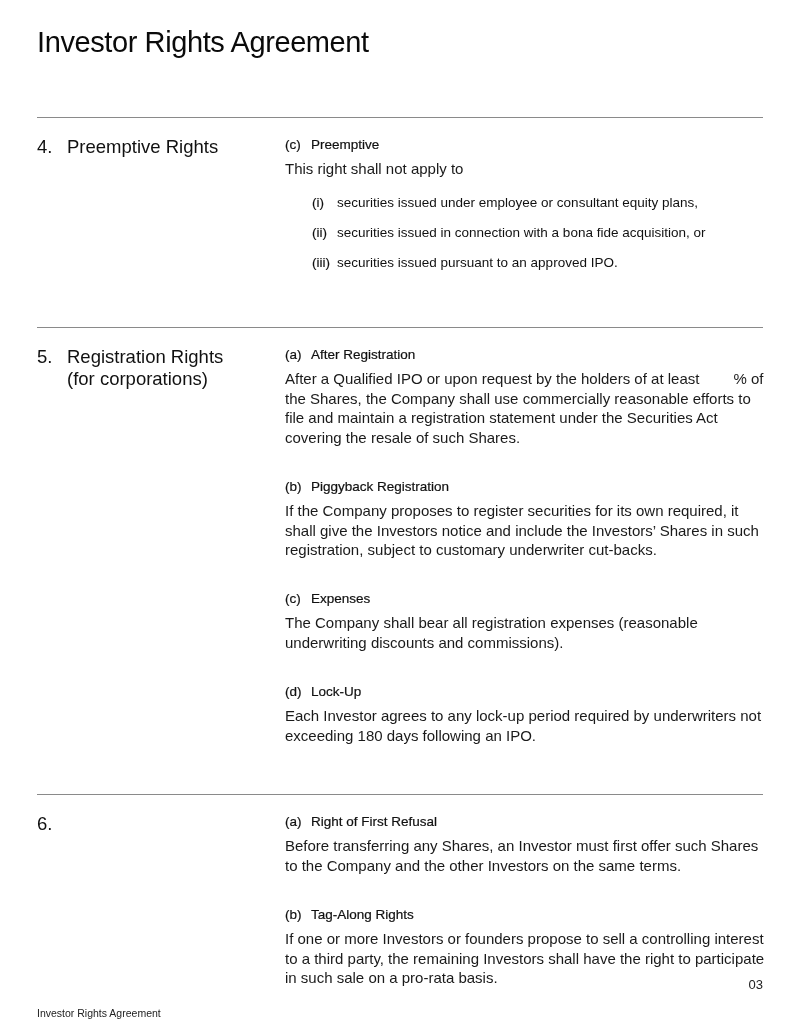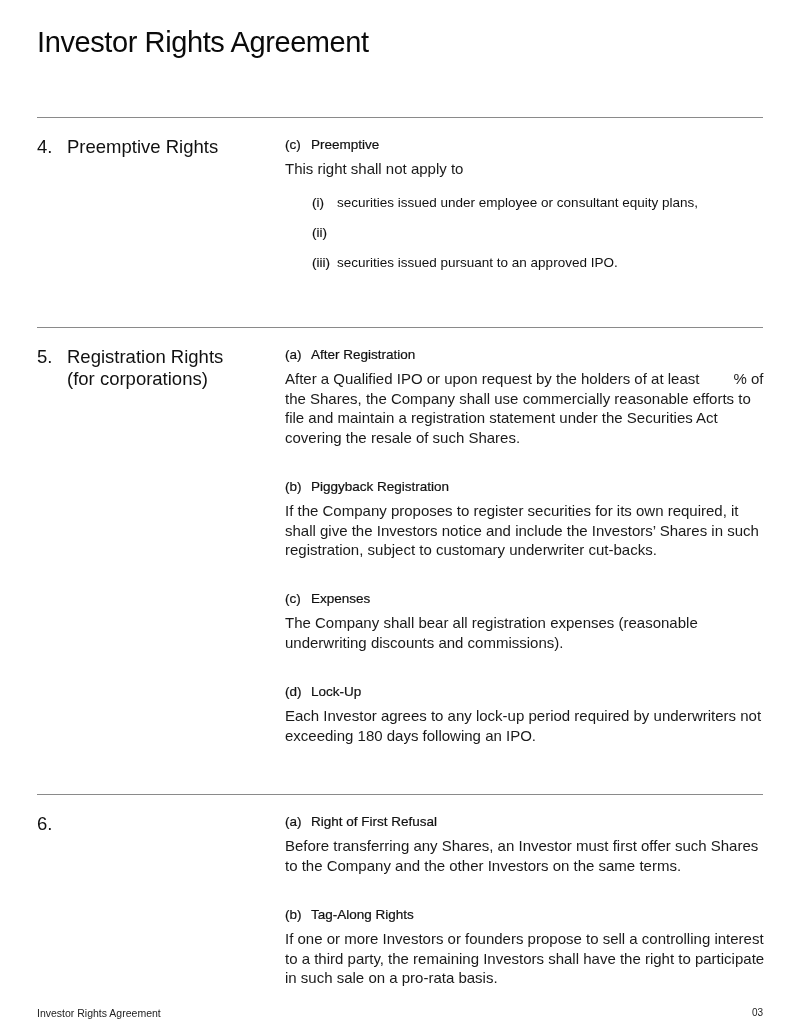--- a/index.html
+++ b/index.html
@@ -36,21 +36,21 @@
   .sub-list { margin-top: 14px; padding-left: 27px; }
   .sub-item {
     display: flex; font-size: 13.5px; line-height: 19px; margin-bottom: 11px;
   }
   .sub-num { width: 25px; flex: none; -webkit-text-stroke: 0.15px #111; }
   .blank-gap { display: inline-block; width: 34px; }
   .footer-left {
     position: absolute; left: 37px; top: 1007px; font-size: 10.5px; color: #222;
   }
   .footer-right {
-    position: absolute; right: 37px; top: 1007px; font-size: 10px; color: #222;
+    position: absolute; right: 37px; top: 977px; font-size: 13px; color: #222;
   }
 </style>
 </head>
 <body>
 
 <h1 class="page-title">Investor Rights Agreement</h1>
 
 <div class="divider" style="top:117px"></div>
 <div class="section-heading" style="top:136px">
   <span class="section-num">4.</span>
@@ -62,20 +62,21 @@
     <span>Preemptive</span>
   </div>
   <div class="clause-body">This right shall not apply to</div>
   <div class="sub-list">
     <div class="sub-item">
       <span class="sub-num">(i)</span>
       <span>securities issued under employee or consultant equity plans,</span>
     </div>
     <div class="sub-item">
       <span class="sub-num">(ii)</span>
+      <span>securities issued in connection with a bona fide acquisition, or</span>
     </div>
     <div class="sub-item">
       <span class="sub-num">(iii)</span>
       <span>securities issued pursuant to an approved IPO.</span>
     </div>
   </div>
 </div>
 
 <div class="divider" style="top:327px"></div>
 <div class="section-heading" style="top:346px">

